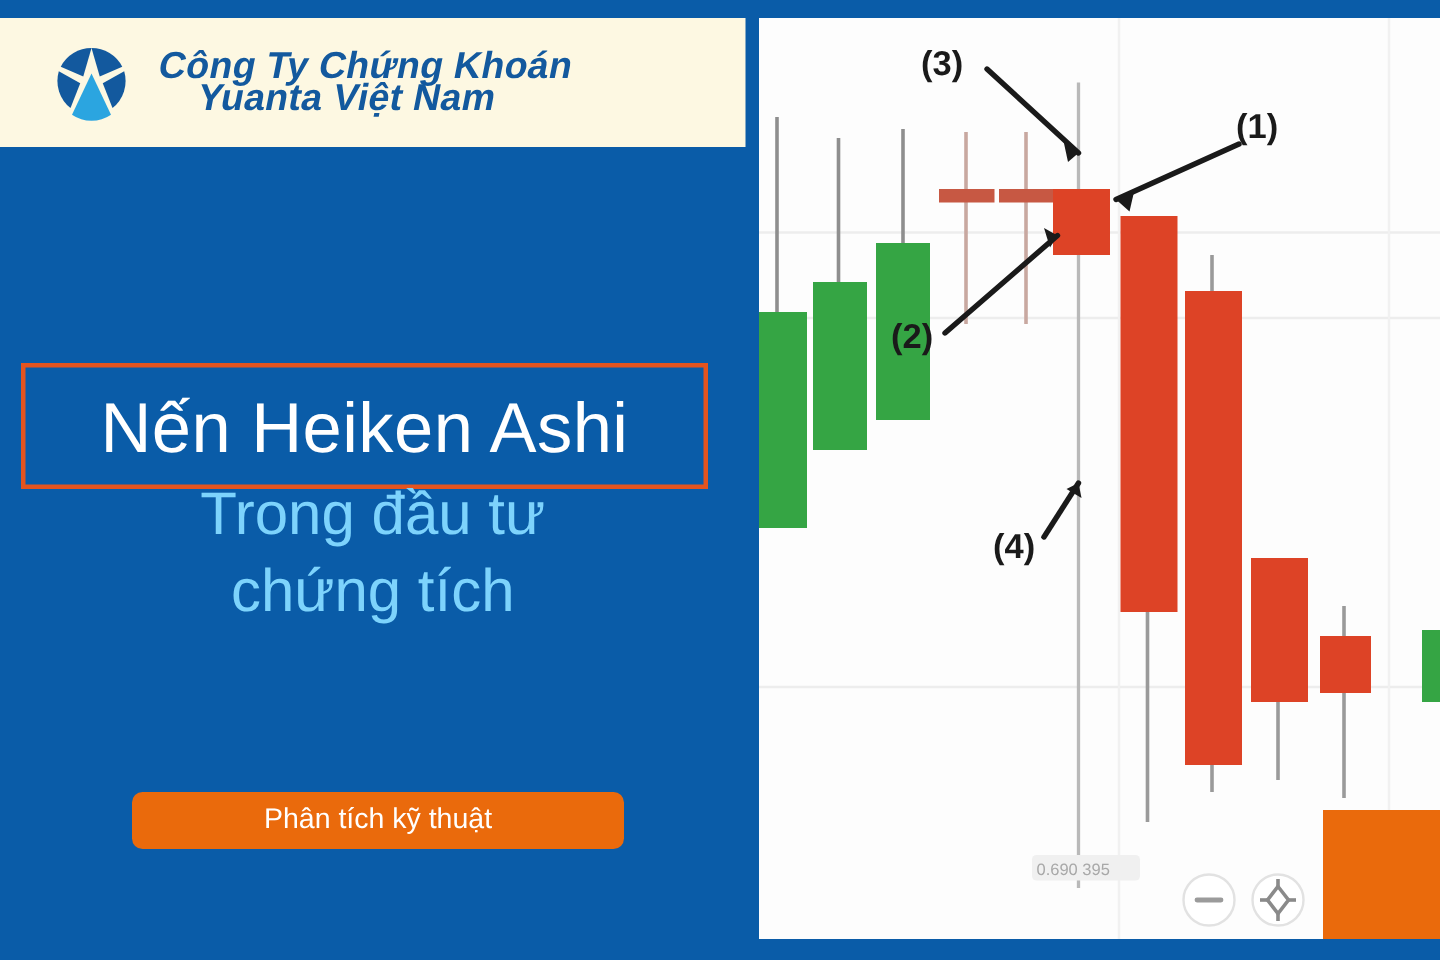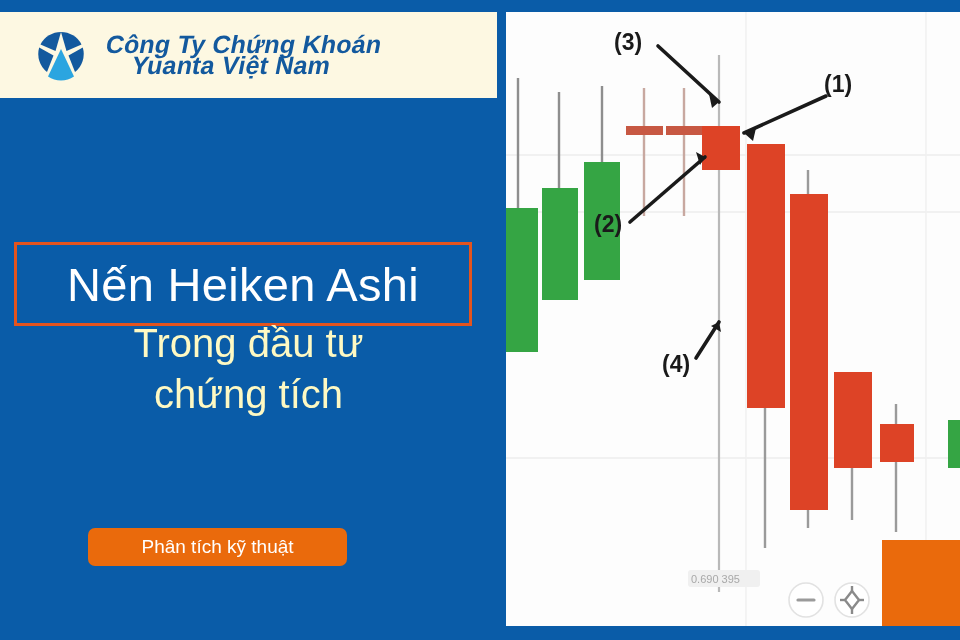--- a/index.html
+++ b/index.html
@@ -81,31 +81,31 @@
     font-weight: 400;
     white-space: nowrap;
     letter-spacing: 0.3px;
   }
 
   .subhead {
     position: absolute;
     left: 0; top: 318px;
     width: 497px;
     text-align: center;
-    color: #fef9c3;
+    color: #7dd3fc;
     font-size: 40px;
     font-weight: 400;
     line-height: 1.28;
   }
   .subhead div { white-space: nowrap; }
 
   .cta-button {
     position: absolute;
     left: 88px; top: 528px;
-    width: 259px; height: 38px;
+    width: 328px; height: 38px;
     background: #EA6A0C;
     border: none;
     border-radius: 7px;
     color: #ffffff;
     font-size: 19px;
     font-family: "Liberation Sans", sans-serif;
     cursor: pointer;
     padding: 0;
   }
 

